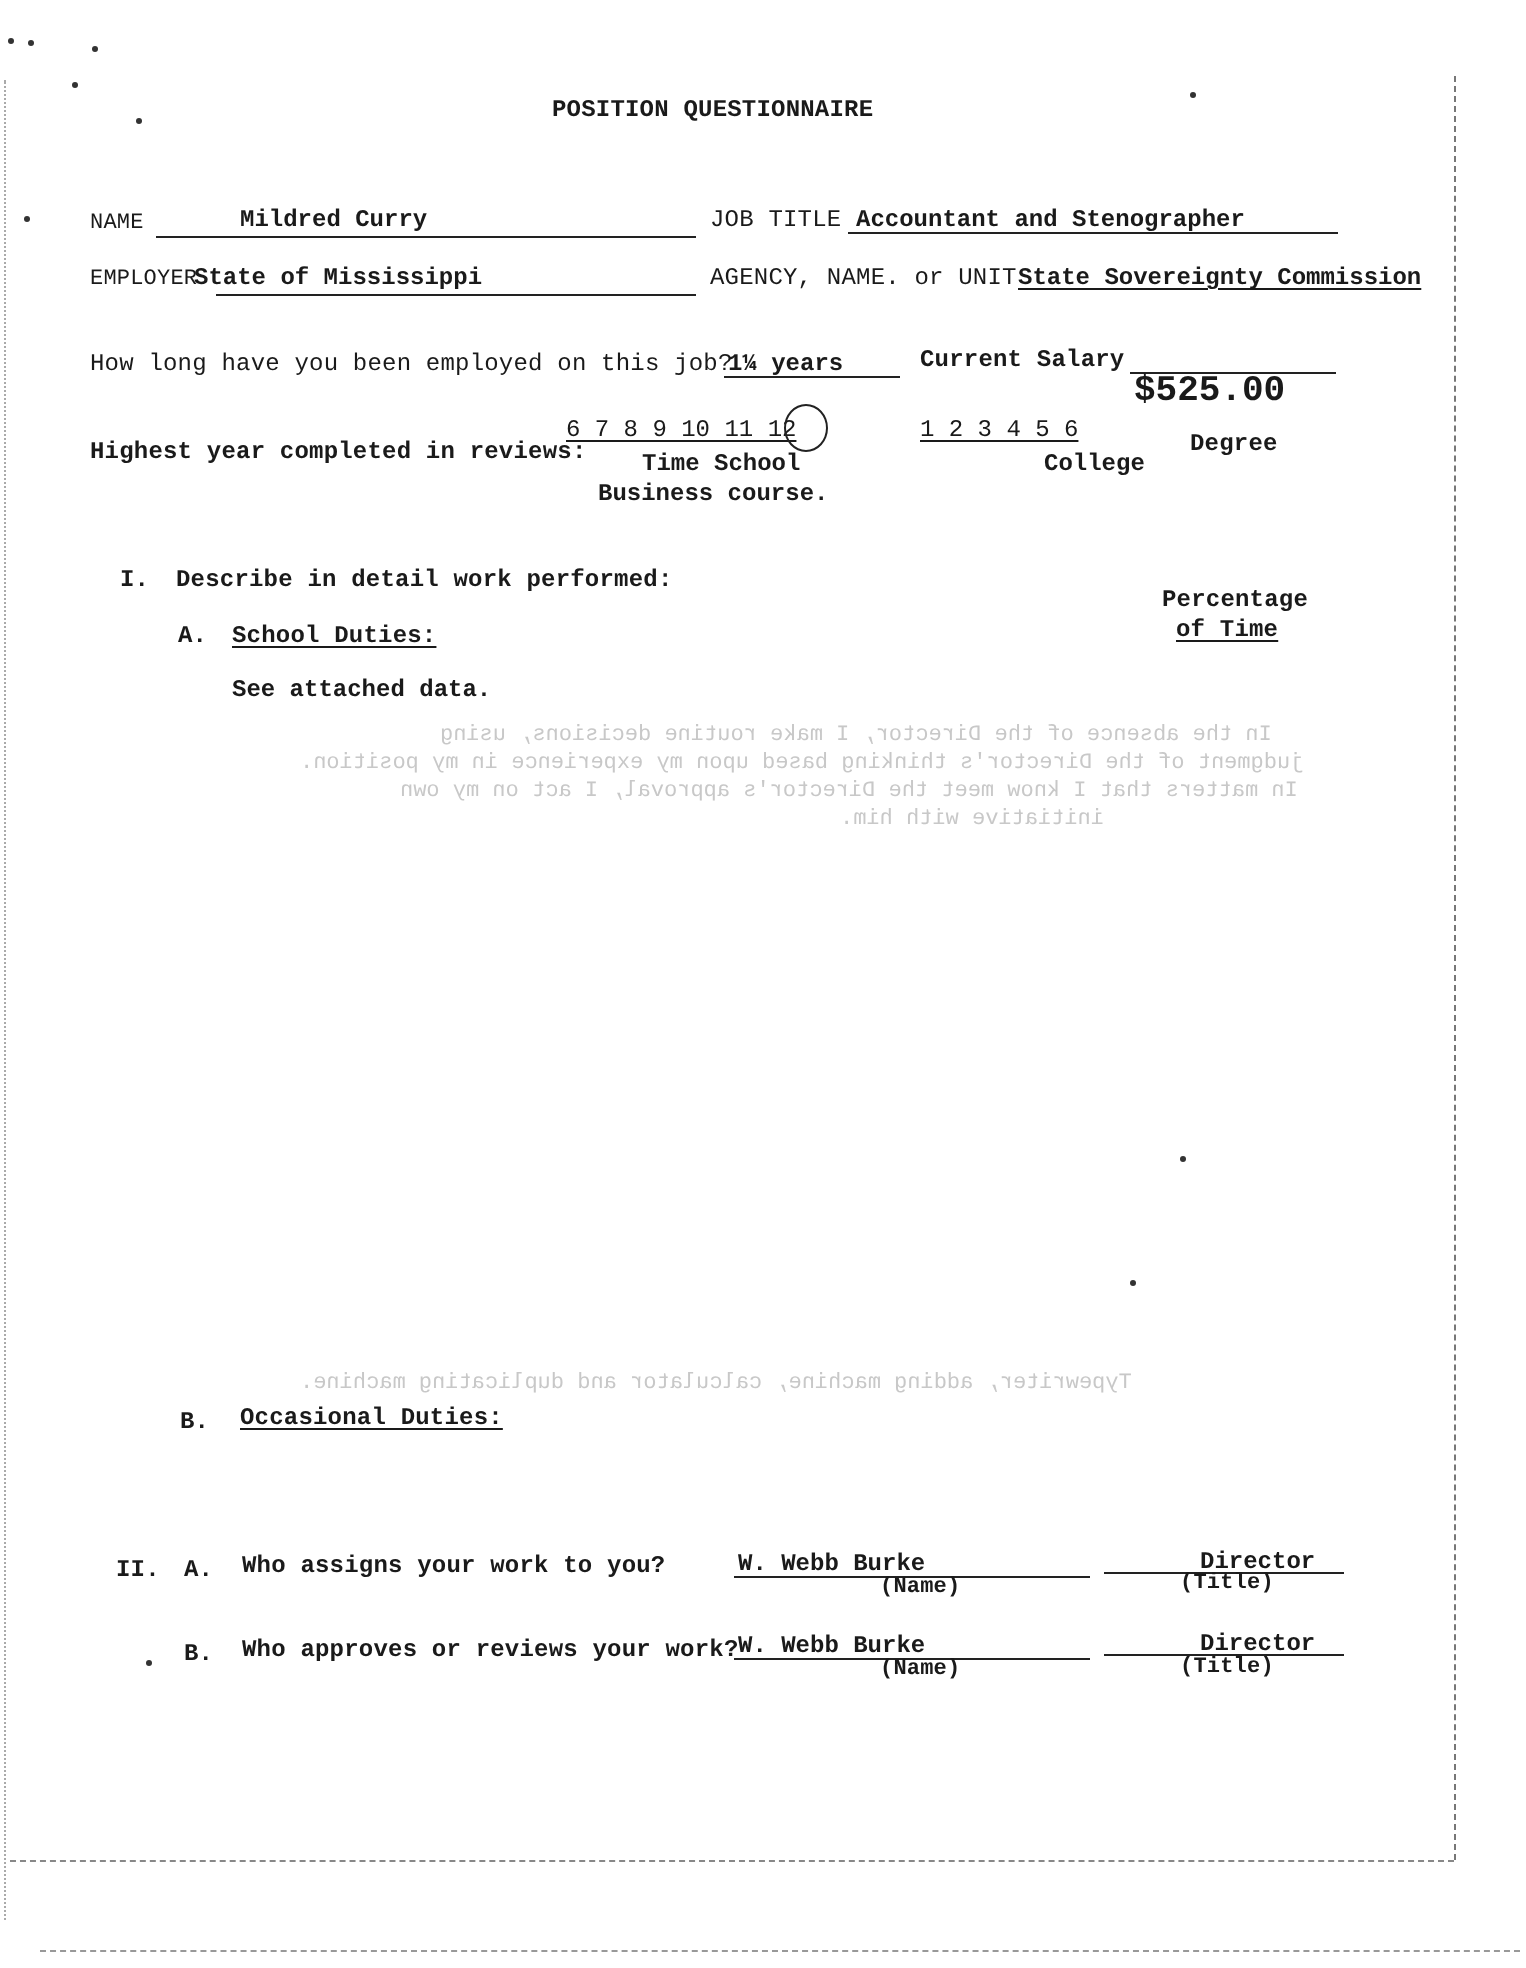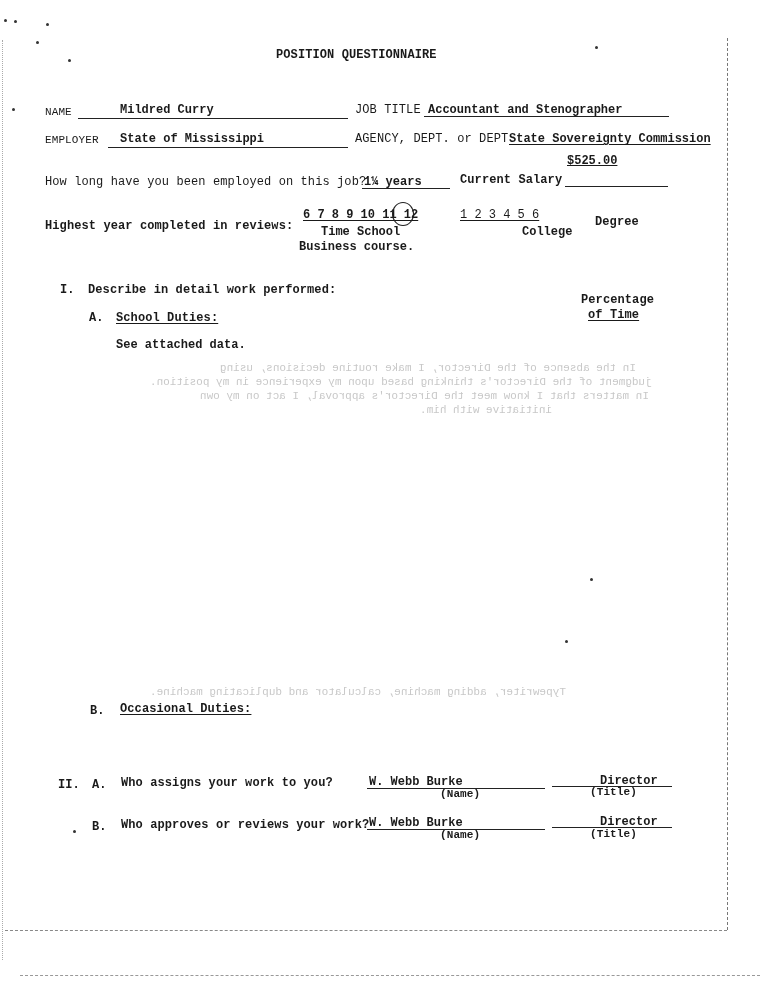--- a/index.html
+++ b/index.html
@@ -46,35 +46,35 @@
 <div class="abs t" style="left:45px;top:106px;font-size:11px;">NAME</div>
 <div class="line" style="left:78px;top:118px;width:270px;"></div>
 <div class="abs filled" style="left:120px;top:103px;">Mildred Curry</div>
 
 <div class="abs t" style="left:355px;top:103px;">JOB TITLE</div>
 <div class="line" style="left:424px;top:116px;width:245px;"></div>
 <div class="abs filled" style="left:428px;top:103px;">Accountant and Stenographer</div>
 
 <div class="abs t" style="left:45px;top:134px;font-size:11px;">EMPLOYER</div>
 <div class="line" style="left:108px;top:147px;width:240px;"></div>
-<div class="abs filled" style="left:120px;top:132px;">State of Mississippi</div>
+<div class="abs filled" style="left:97px;top:132px;">State of Mississippi</div>
 
-<div class="abs t" style="left:355px;top:132px;">AGENCY, DEPT. or DEPT</div>
+<div class="abs t" style="left:355px;top:132px;">AGENCY, NAME. or UNIT</div>
 <div class="abs filled u" style="left:509px;top:132px;">State Sovereignty Commission</div>
 
 <div class="abs t b" style="left:45px;top:175px;font-weight:400;">How long have you been employed on this job?</div>
 <div class="line" style="left:362px;top:188px;width:88px;"></div>
 <div class="abs filled" style="left:364px;top:175px;">1¼ years</div>
 
 <div class="abs t b" style="left:460px;top:173px;font-weight:600;text-align:right;">Current Salary</div>
 <div class="line" style="left:565px;top:186px;width:103px;"></div>
-<div class="abs filled" style="left:567px;top:154px;font-size:12px;text-decoration:underline;">$525.00</div>
+<div class="abs filled" style="left:567px;top:186px;font-size:18px;">$525.00</div>
 
 <div class="abs t b" style="left:45px;top:219px;font-weight:600;">Highest year completed in reviews:</div>
-<div class="abs filled u" style="left:303px;top:208px;font-weight:bold;">6 7 8 9 10 11 12</div>
+<div class="abs filled u" style="left:283px;top:208px;font-weight:normal;">6 7 8 9 10 11 12</div>
 <div class="circle" style="left:392px;top:202px;width:20px;height:22px;"></div>
 <div class="abs filled" style="left:321px;top:225px;">Time School</div>
 <div class="abs filled u" style="left:460px;top:208px;font-weight:normal;">1 2 3 4 5 6</div>
 <div class="abs filled" style="left:476px;top:225px;margin-left:46px;">College</div>
 <div class="abs t b" style="left:595px;top:215px;font-weight:600;">Degree</div>
 <div class="abs filled" style="left:299px;top:240px;">Business course.</div>
 
 <div class="abs ghost" style="left:220px;top:362px;">In the absence of the Director, I make routine decisions, using</div>
 <div class="abs ghost" style="left:150px;top:376px;">judgment of the Director's thinking based upon my experience in my position.</div>
 <div class="abs ghost" style="left:200px;top:390px;">In matters that I know meet the Director's approval, I act on my own</div>

